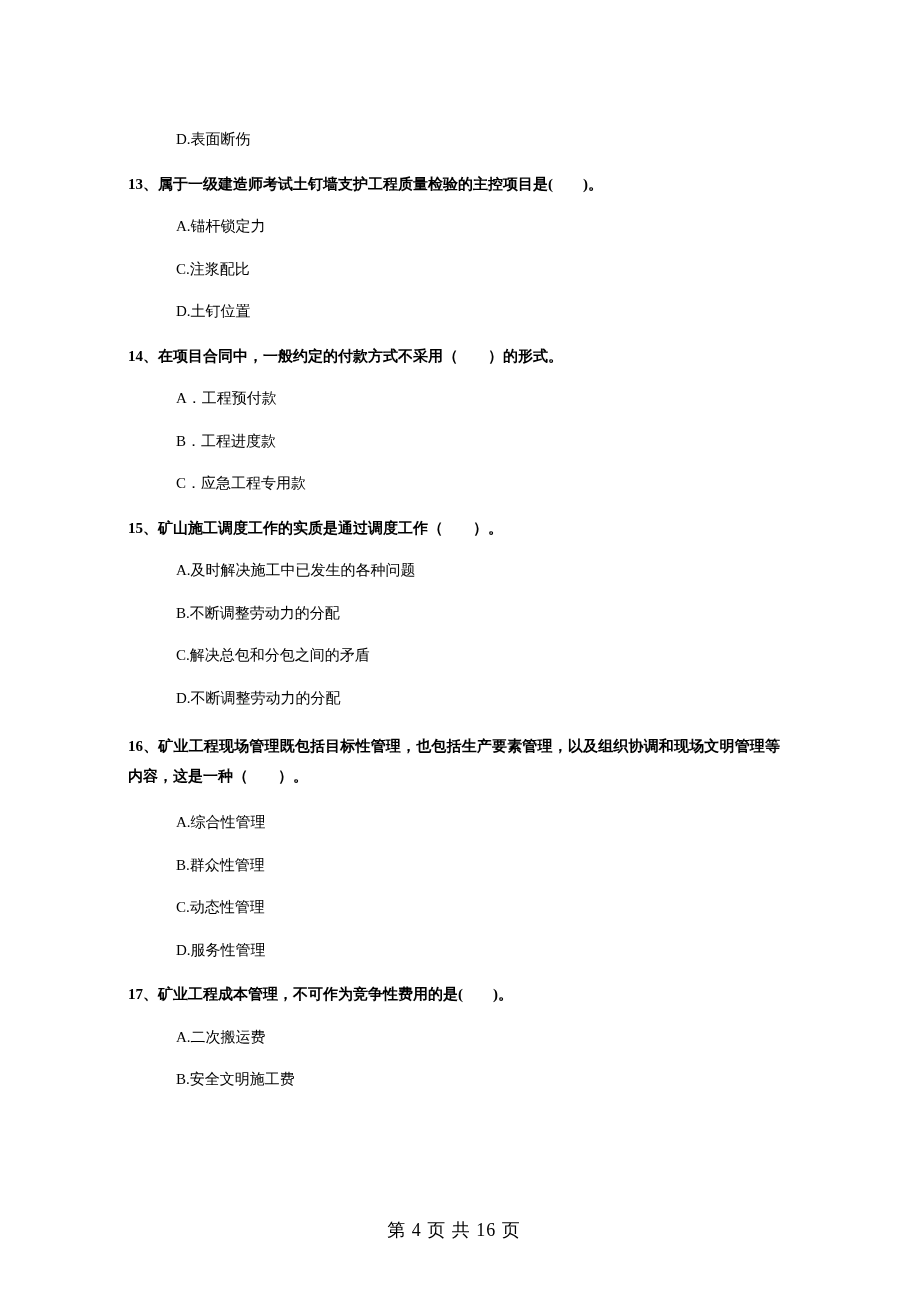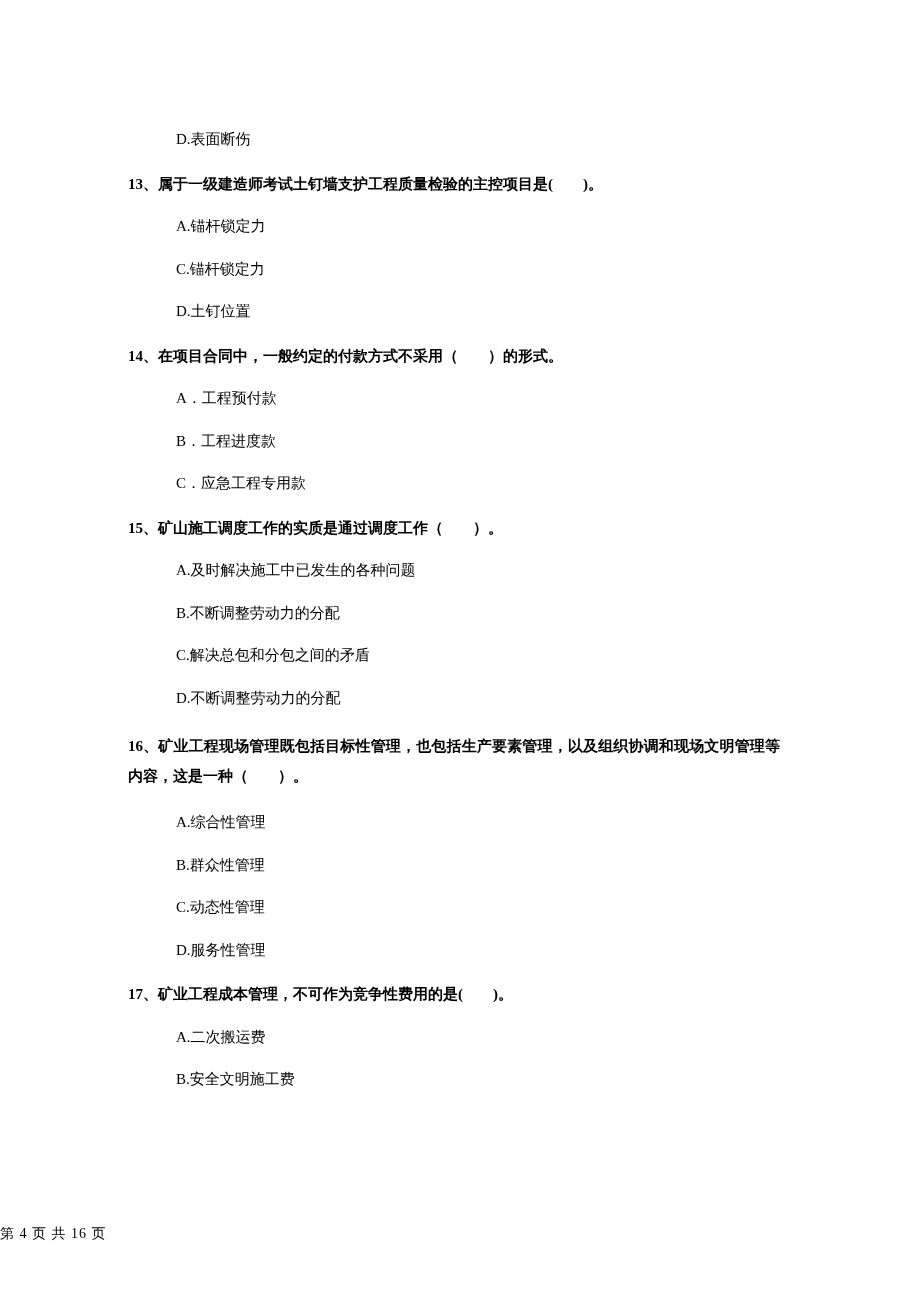--- a/index.html
+++ b/index.html
@@ -30,35 +30,35 @@
     font-weight: bold;
   }
   .question-multi {
     line-height: 2.0;
   }
   .footer {
     position: absolute;
     bottom: 58px;
     left: 0;
     width: 100%;
-    text-align: left;
-    font-size: 14px;
+    text-align: center;
+    font-size: 18px;
     letter-spacing: 1px;
   }
 </style>
 </head>
 <body>
 
 <div class="page">
 
   <div class="indent-option">D.表面断伤</div>
 
   <div class="question">13、属于一级建造师考试土钉墙支护工程质量检验的主控项目是(　　)。</div>
   <div class="indent-option">A.锚杆锁定力</div>
-  <div class="indent-option">C.锚杆锁定力</div>
+  <div class="indent-option">C.注浆配比</div>
   <div class="indent-option">D.土钉位置</div>
 
   <div class="question">14、在项目合同中，一般约定的付款方式不采用（　　）的形式。</div>
   <div class="indent-option">A．工程预付款</div>
   <div class="indent-option">B．工程进度款</div>
   <div class="indent-option">C．应急工程专用款</div>
 
   <div class="question">15、矿山施工调度工作的实质是通过调度工作（　　）。</div>
   <div class="indent-option">A.及时解决施工中已发生的各种问题</div>
   <div class="indent-option">B.不断调整劳动力的分配</div>

